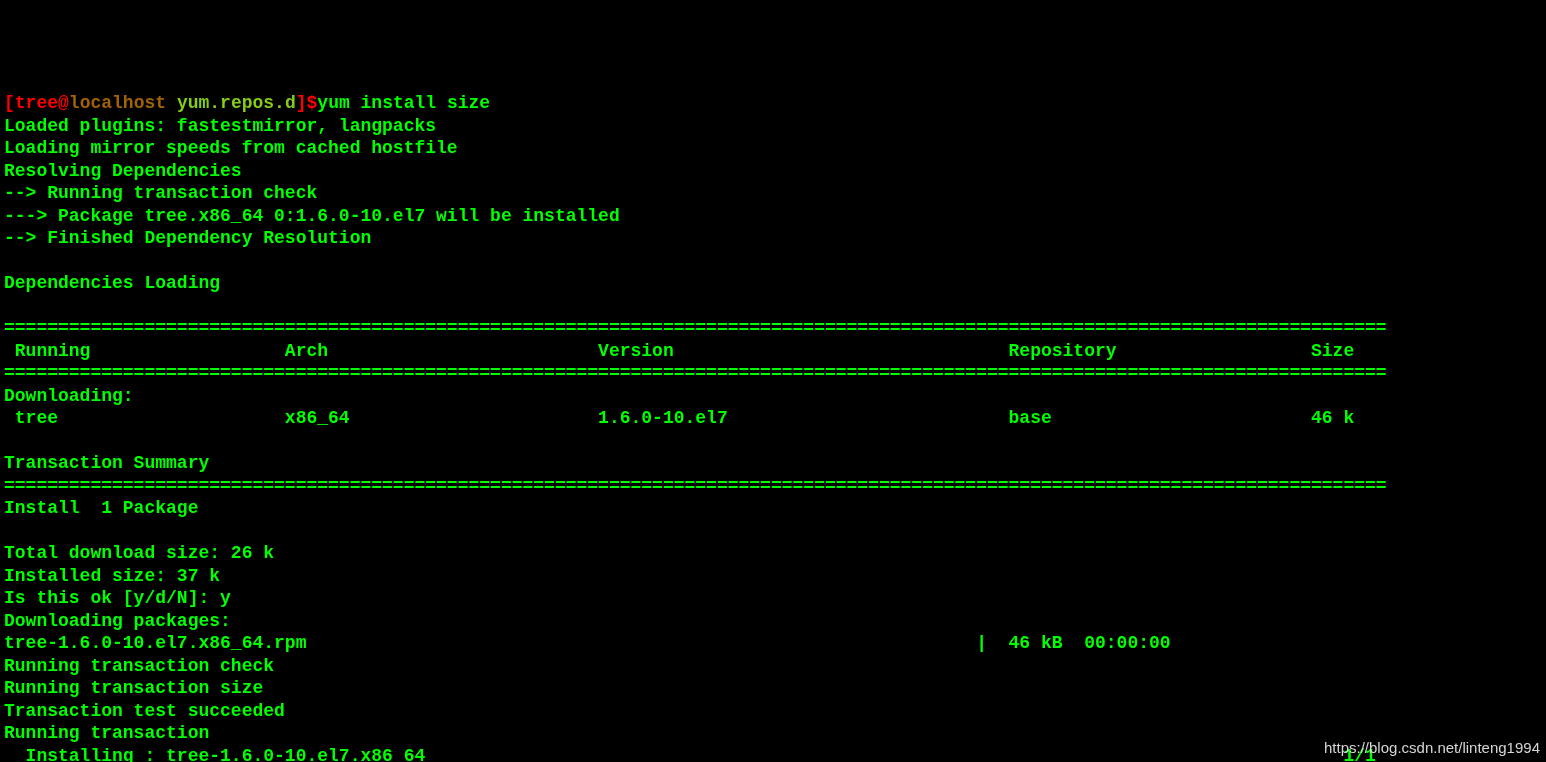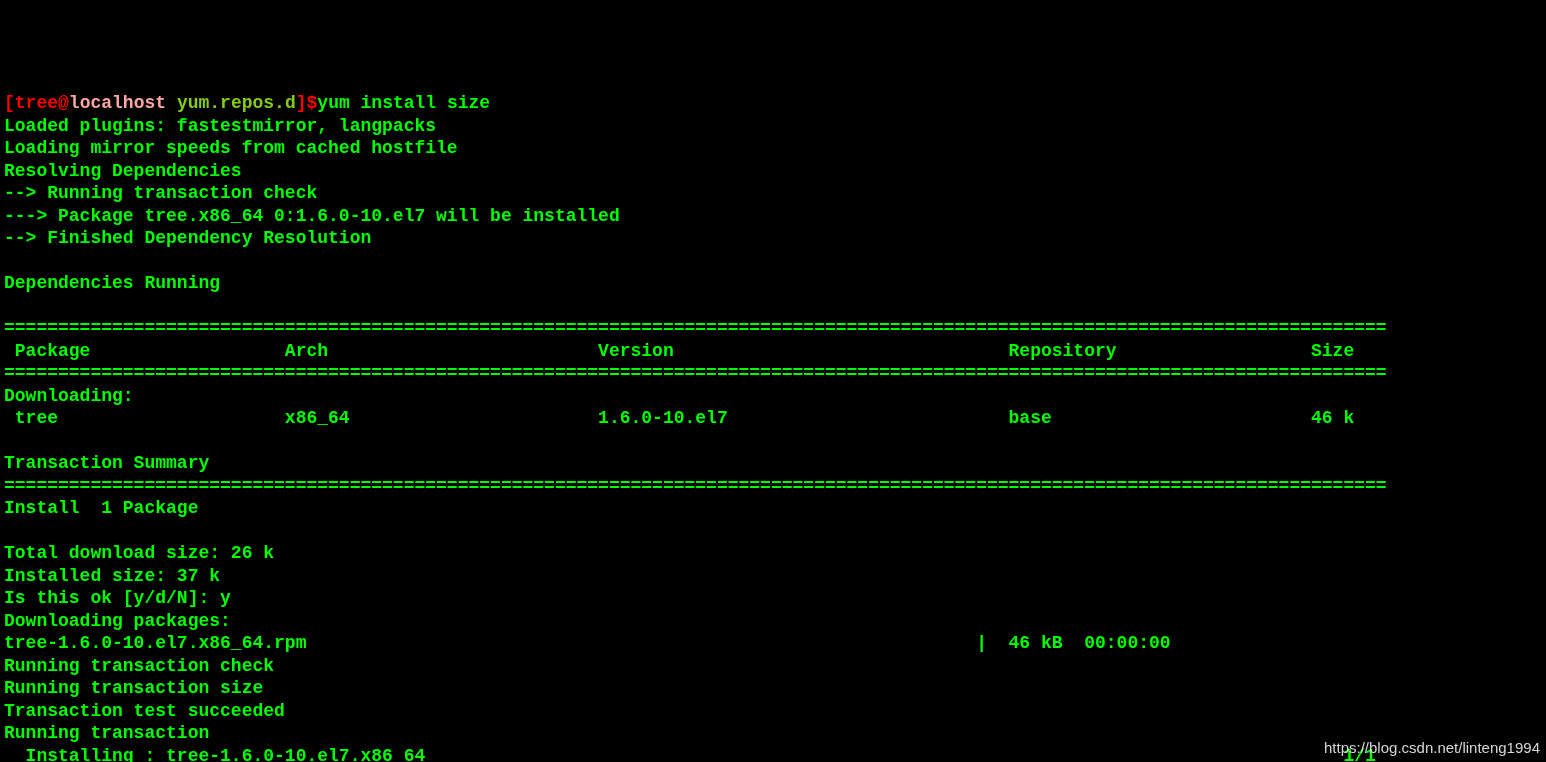--- a/index.html
+++ b/index.html
@@ -11,21 +11,21 @@
       font-weight: bold;
       line-height: 1.25;
       padding: 2px 4px;
       width: 1546px;
       height: 762px;
       overflow: hidden;
       position: relative;
       white-space: pre;
     }
     .prompt-user { color: #ff0000; }
-    .prompt-host { color: #fca5a5; }
+    .prompt-host { color: #a16207; }
     .prompt-path { color: #84cc16; }
     .prompt-dollar { color: #ff0000; }
     .cmd { color: #00ff00; }
     .out { color: #00ff00; text-align: center; }
     .watermark {
       position: absolute;
       right: 6px;
       bottom: 4px;
       color: #d6d6d6;
       font-family: Arial, sans-serif;
@@ -40,24 +40,24 @@
 
 
 <div><span class="prompt-user">[</span><span class="prompt-user">tree</span><span class="prompt-user">@</span><span class="prompt-host">localhost</span><span class="prompt-path"> </span><span class="prompt-path">yum.repos.d</span><span class="prompt-dollar">]</span><span class="prompt-dollar">$</span><span class="cmd">yum install size</span>
 <span class="out">Loaded plugins: fastestmirror, langpacks</span>
 <span class="out">Loading mirror speeds from cached hostfile</span>
 <span class="out">Resolving Dependencies</span>
 <span class="out">--&gt; Running transaction check</span>
 <span class="out">---&gt; Package tree.x86_64 0:1.6.0-10.el7 will be installed</span>
 <span class="out">--&gt; Finished Dependency Resolution</span>
 <span class="out"></span>
-<span class="out">Dependencies Running</span>
+<span class="out">Dependencies Loading</span>
 <span class="out"></span>
 <span class="out">================================================================================================================================</span>
-<span class="out"> Package                  Arch                         Version                               Repository                  Size</span>
+<span class="out"> Running                  Arch                         Version                               Repository                  Size</span>
 <span class="out">================================================================================================================================</span>
 <span class="out">Downloading:</span>
 <span class="out"> tree                     x86_64                       1.6.0-10.el7                          base                        46 k</span>
 <span class="out"></span>
 <span class="out">Transaction Summary</span>
 <span class="out">================================================================================================================================</span>
 <span class="out">Install  1 Package</span>
 <span class="out"></span>
 <span class="out">Total download size: 26 k</span>
 <span class="out">Installed size: 37 k</span>

